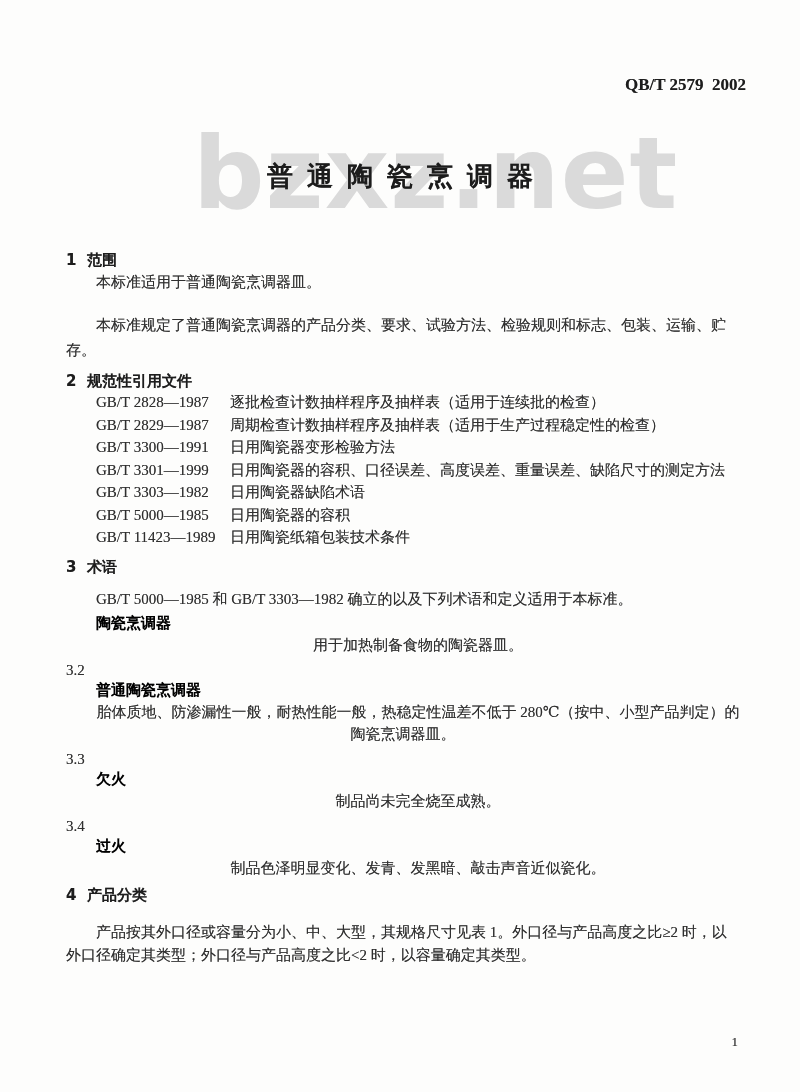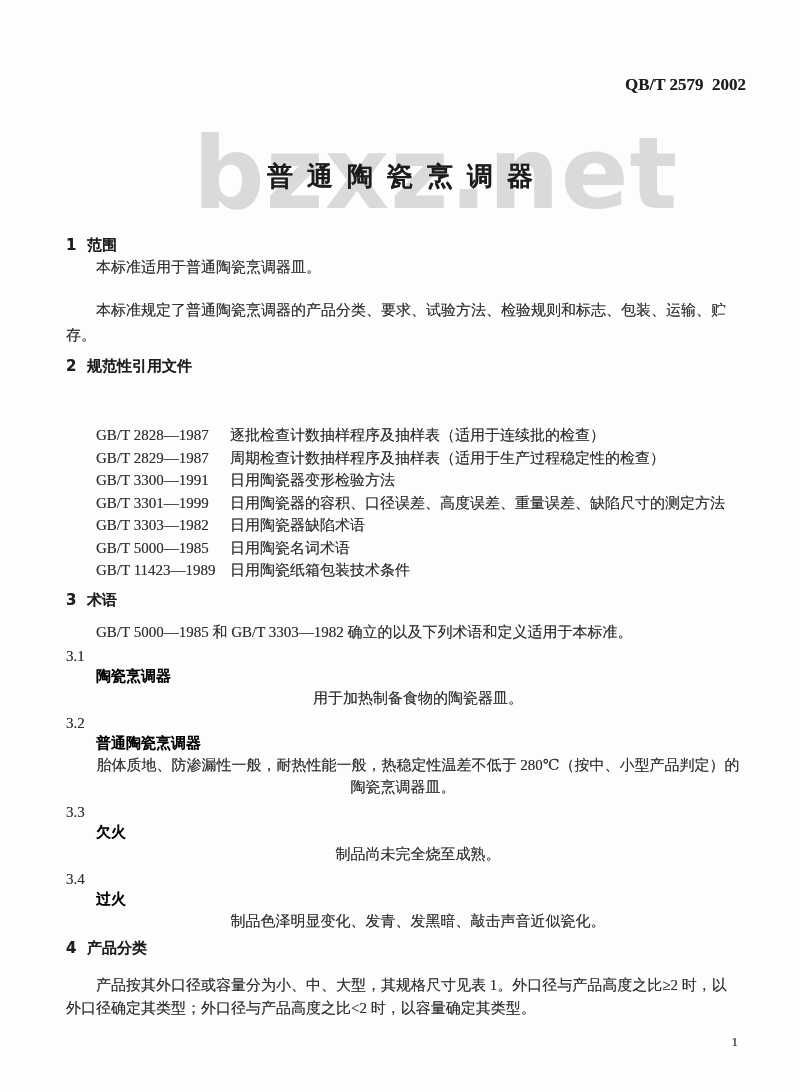--- a/index.html
+++ b/index.html
@@ -53,34 +53,34 @@
     padding:0 60px 0 66px;
   }
   .sec-heading {
     font-family:"DejaVu Sans",sans-serif;
     font-weight:bold;
     font-size:15px;
     color:#1d1d1d;
     white-space:pre-wrap;
     line-height:20px;
   }
-  .h-s1 { margin-top:41px; }
+  .h-s1 { margin-top:56px; }
   .h-s2 { margin-top:8px; }
   .h-s3 { margin-top:8px; }
   .h-s4 { margin-top:6px; }
   .para {
     text-indent:2em;
     line-height:25px;
   }
   .p-s1a { margin-top:18px; }
   .p-s1b { margin-top:0; }
   .p-s2 { margin-top:14px; line-height:23.5px; }
   .p-s3intro { margin-top:12px; line-height:20px; }
   .p-s4 { margin-top:16px; line-height:23px; }
-  .refs { padding-left:2em; line-height:22.5px;margin-top:48px; }
+  .refs { padding-left:2em; line-height:22.5px; }
   .ref-code {
     display:inline-block;
     min-width:124px;
     margin-right:10px;
     white-space:nowrap;
   }
   .term { margin-top:4px; }
   .term:first-of-type { margin-top:9px; }
   .term-num { line-height:20px; }
   .term-name {
@@ -119,29 +119,28 @@
     <p class="para p-s1a">本标准规定了普通陶瓷烹调器的产品分类、要求、试验方法、检验规则和标志、包装、运输、贮存。</p>
 
     <h2 class="sec-heading h-s2">2  规范性引用文件</h2>
 
     <div class="refs">
       <div class="ref"><span class="ref-code">GB/T 2828—1987</span><span class="ref-title">逐批检查计数抽样程序及抽样表（适用于连续批的检查）</span></div>
       <div class="ref"><span class="ref-code">GB/T 2829—1987</span><span class="ref-title">周期检查计数抽样程序及抽样表（适用于生产过程稳定性的检查）</span></div>
       <div class="ref"><span class="ref-code">GB/T 3300—1991</span><span class="ref-title">日用陶瓷器变形检验方法</span></div>
       <div class="ref"><span class="ref-code">GB/T 3301—1999</span><span class="ref-title">日用陶瓷器的容积、口径误差、高度误差、重量误差、缺陷尺寸的测定方法</span></div>
       <div class="ref"><span class="ref-code">GB/T 3303—1982</span><span class="ref-title">日用陶瓷器缺陷术语</span></div>
-      <div class="ref"><span class="ref-code">GB/T 5000—1985</span><span class="ref-title">日用陶瓷名词术语</span></div>
+      <div class="ref"><span class="ref-code">GB/T 5000—1985</span><span class="ref-title">日用陶瓷器的容积</span></div>
       <div class="ref"><span class="ref-code">GB/T 11423—1989</span><span class="ref-title">日用陶瓷纸箱包装技术条件</span></div>
     </div>
 
     <h2 class="sec-heading h-s3">3  术语</h2>
     <p class="para p-s3intro">GB/T 5000—1985 和 GB/T 3303—1982 确立的以及下列术语和定义适用于本标准。</p>
 
     <div class="term">
-      <div class="term-num">3.1</div>
       <div class="term-name">陶瓷烹调器</div>
       <p class="term-def">用于加热制备食物的陶瓷器皿。</p>
     </div>
     <div class="term">
       <div class="term-num">3.2</div>
       <div class="term-name">普通陶瓷烹调器</div>
       <p class="term-def">胎体质地、防渗漏性一般，耐热性能一般，热稳定性温差不低于 280℃（按中、小型产品判定）的陶瓷烹调器皿。</p>
     </div>
     <div class="term">
       <div class="term-num">3.3</div>

